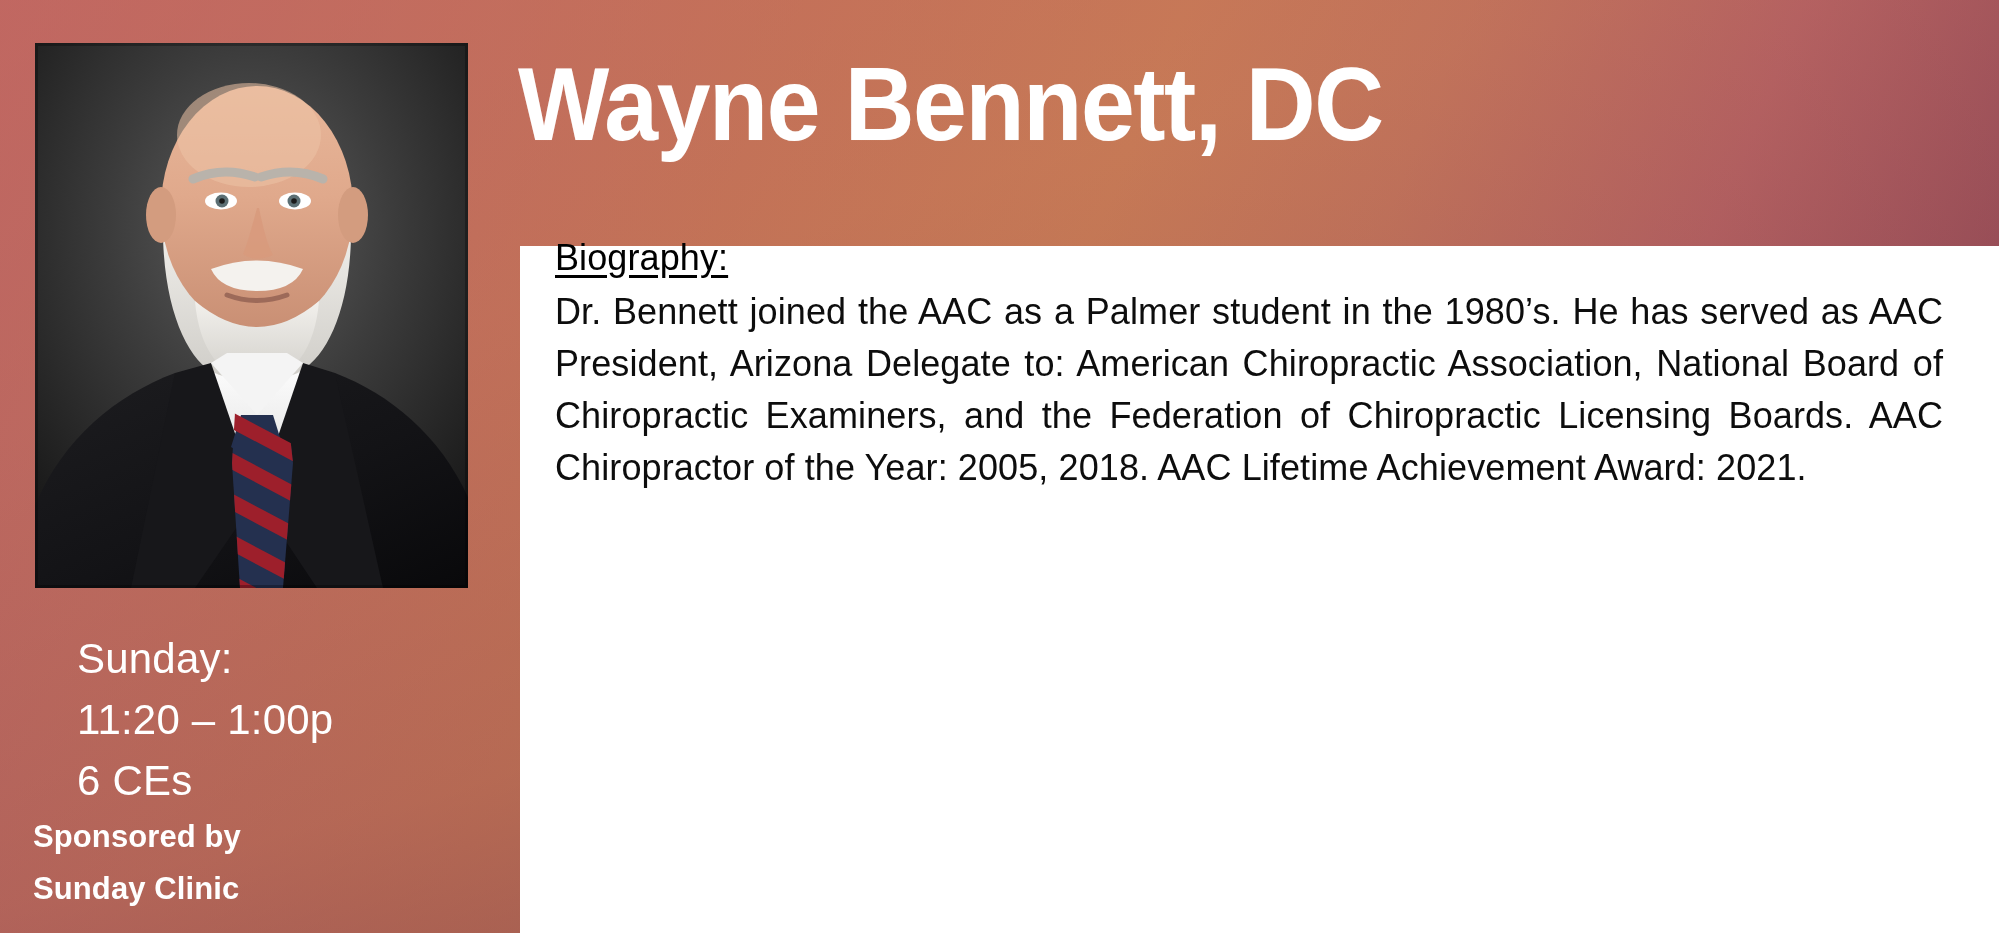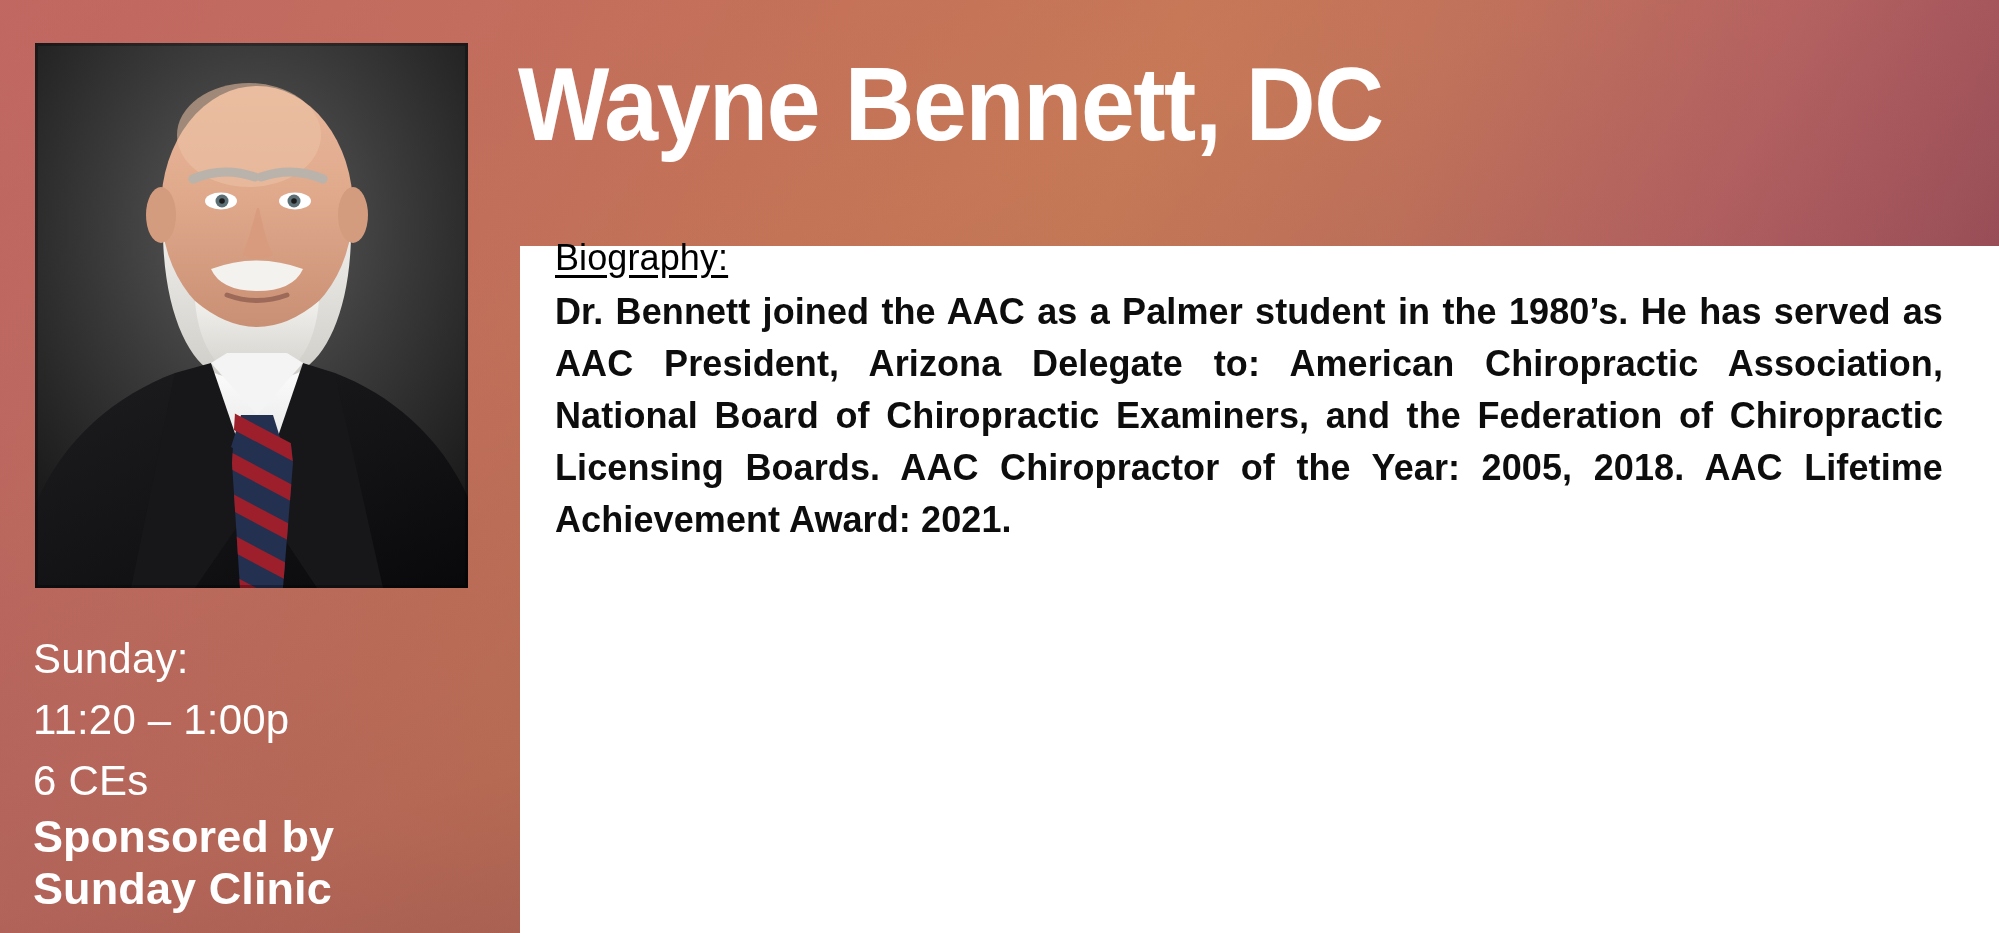--- a/index.html
+++ b/index.html
@@ -79,40 +79,41 @@
     font-weight:400;
     text-decoration:underline;
     text-underline-offset:5px;
     letter-spacing:0.1px;
   }
   #bio-body{
     margin-top:2px;
     font-size:36px;
     line-height:52px;
     color:#0d0d0d;
-    font-weight:700;
+    font-weight:400;
     text-align:justify;
     text-justify:inter-word;
     letter-spacing:0.1px;
   }
 
   
   #schedule{
     position:absolute;left:33px;top:628px;width:470px;
     color:#ffffff;
   }
   #schedule .line{
     font-size:42px;
     line-height:61px;
     font-weight:300;
     letter-spacing:0.2px;
     white-space:nowrap;
+    margin-left:44px;
   }
   #schedule .sponsor{
-    font-size:45px;
+    font-size:31px;
     line-height:52px;
     font-weight:700;
     letter-spacing:0.1px;
     white-space:nowrap;
   }
 </style>
 </head>
 <body>
 
 <div id="slide">

